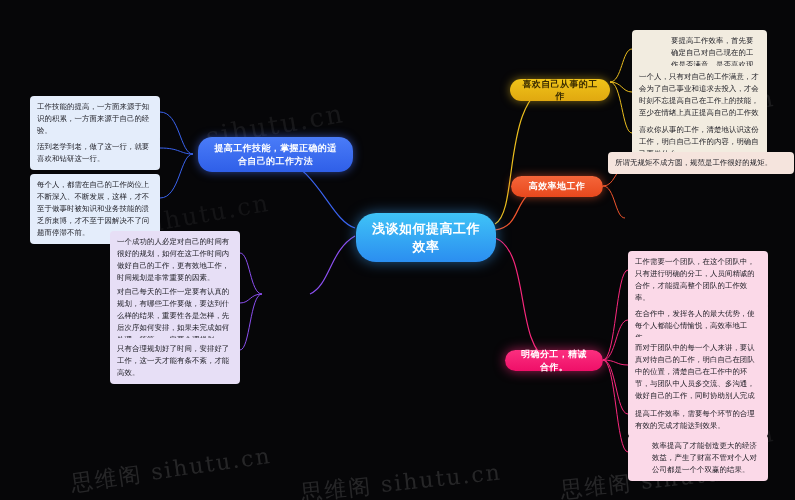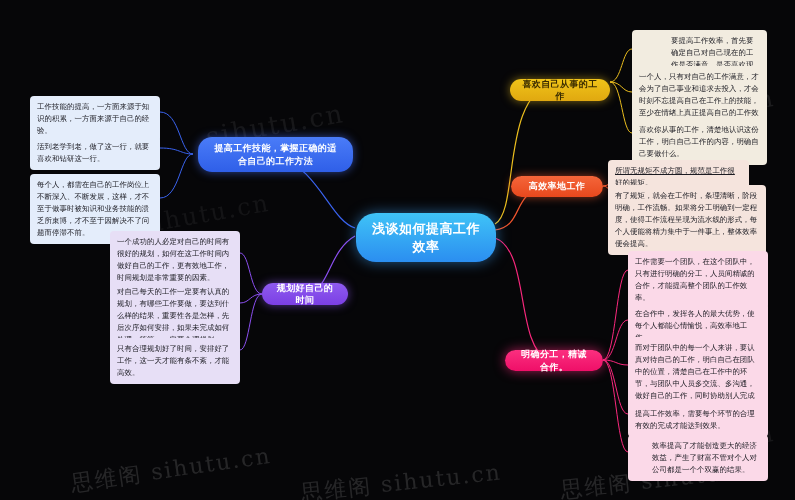--- a/index.html
+++ b/index.html
@@ -131,33 +131,31 @@
   <div class="wm w2">思维阁 sihutu.cn</div>
   <div class="wm w3">思维阁 sihutu.cn</div>
 
   <div class="node root" style="left:356px; top:213px; width:140px;">浅谈如何提高工作效率</div>
 
   <div class="node branch blue" style="left:198px; top:137px; width:155px; height:35px;">提高工作技能，掌握正确的适合自己的工作方法</div>
   <div class="node leaf blue" style="left:30px; top:96px; width:130px;">工作技能的提高，一方面来源于知识的积累，一方面来源于自己的经验。</div>
   <div class="node leaf blue" style="left:30px; top:136px; width:130px;">活到老学到老，做了这一行，就要喜欢和钻研这一行。</div>
   <div class="node leaf blue" style="left:30px; top:174px; width:130px;">每个人，都需在自己的工作岗位上不断深入、不断发展，这样，才不至于做事时被知识和业务技能的溃乏所束博，才不至于因解决不了问题而停滞不前。</div>
 
-  <div class="node branch purple" style="left:262px; top:283px; width:86px; height:22px;">规划好自己的时间</div>
   <div class="node leaf purple" style="left:110px; top:231px; width:130px;">一个成功的人必定对自己的时间有很好的规划，如何在这工作时间内做好自己的工作，更有效地工作，时间规划是非常重要的因素。</div>
   <div class="node leaf purple" style="left:110px; top:281px; width:130px;">对自己每天的工作一定要有认真的规划，有哪些工作要做，要达到什么样的结果，重要性各是怎样，先后次序如何安排，如果未完成如何处理，等等，一定要合理规划。</div>
   <div class="node leaf purple" style="left:110px; top:338px; width:130px;">只有合理规划好了时间，安排好了工作，这一天才能有条不紊，才能高效。</div>
 
   <div class="node branch gold" style="left:510px; top:71px; width:100px; height:22px;margin-top:8px;">喜欢自己从事的工作</div>
   <div class="node leaf gold" style="left:632px; top:30px; width:135px;padding-left:39px;">要提高工作效率，首先要确定自己对自己现在的工作是否满意，是否喜欢现在的工作。</div>
   <div class="node leaf gold" style="left:632px; top:66px; width:135px;">一个人，只有对自己的工作满意，才会为了自己事业和追求去投入，才会时刻不忘提高自己在工作上的技能，至少在情绪上真正提高自己的工作效率。</div>
   <div class="node leaf gold" style="left:632px; top:119px; width:135px;">喜欢你从事的工作，清楚地认识这份工作，明白自己工作的内容，明确自己要做什么。</div>
 
   <div class="node branch orange" style="left:511px; top:176px; width:92px; height:21px;">高效率地工作</div>
-  <div class="node leaf orange" style="left:608px; top:160px; width:141px;text-decoration:underline;">所谓无规矩不成方圆，规范是工作很好的规矩。</div>
-  <div class="node leaf orange" style="left:608px; top:185px; width:158px;">有了规矩，就会在工作时，条理清晰，阶段明确，工作流畅。如果将分工明确到一定程度，使得工作流程呈现为流水线的形式，每个人便能将精力集中于一件事上，整体效率便会提高。</div>
+  <div class="node leaf orange" style="left:608px; top:152px; width:186px;">所谓无规矩不成方圆，规范是工作很好的规矩。</div>
 
   <div class="node branch pink" style="left:505px; top:350px; width:98px; height:21px;">明确分工，精诚合作。</div>
   <div class="node leaf pink" style="left:628px; top:251px; width:140px;">工作需要一个团队，在这个团队中，只有进行明确的分工，人员间精诚的合作，才能提高整个团队的工作效率。</div>
   <div class="node leaf pink" style="left:628px; top:303px; width:140px;">在合作中，发挥各人的最大优势，使每个人都能心情愉悦，高效率地工作。</div>
   <div class="node leaf pink" style="left:628px; top:337px; width:140px;">而对于团队中的每一个人来讲，要认真对待自己的工作，明白自己在团队中的位置，清楚自己在工作中的环节，与团队中人员多交流、多沟通，做好自己的工作，同时协助别人完成工作，营造良好的工作氛围。</div>
   <div class="node leaf pink" style="left:628px; top:403px; width:140px;">提高工作效率，需要每个环节的合理有效的完成才能达到效果。</div>
   <div class="node leaf pink" style="left:628px; top:435px; width:140px;padding-left:24px;">效率提高了才能创造更大的经济效益，产生了财富不管对个人对公司都是一个个双赢的结果。</div>
 
 </div>
 

